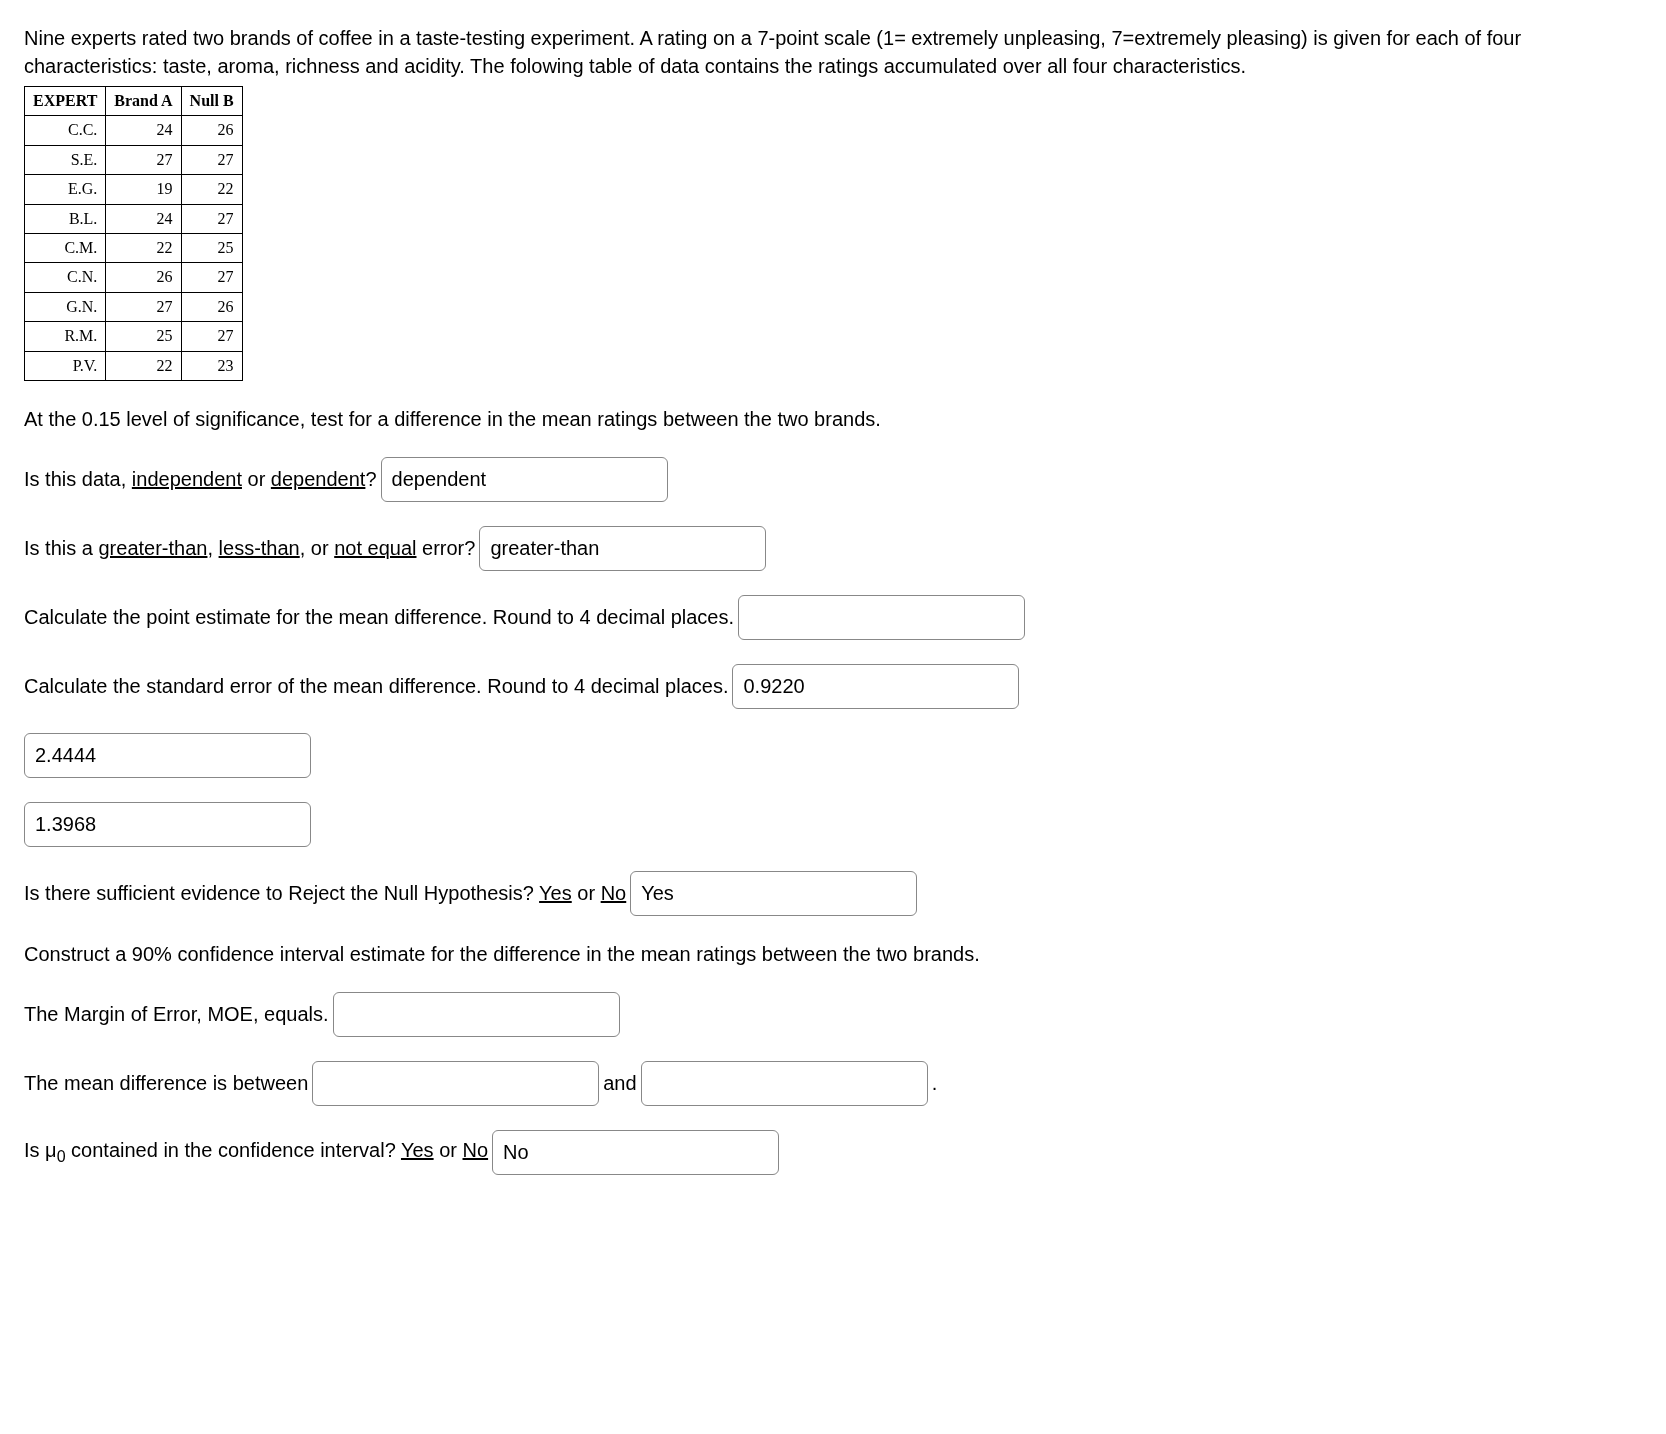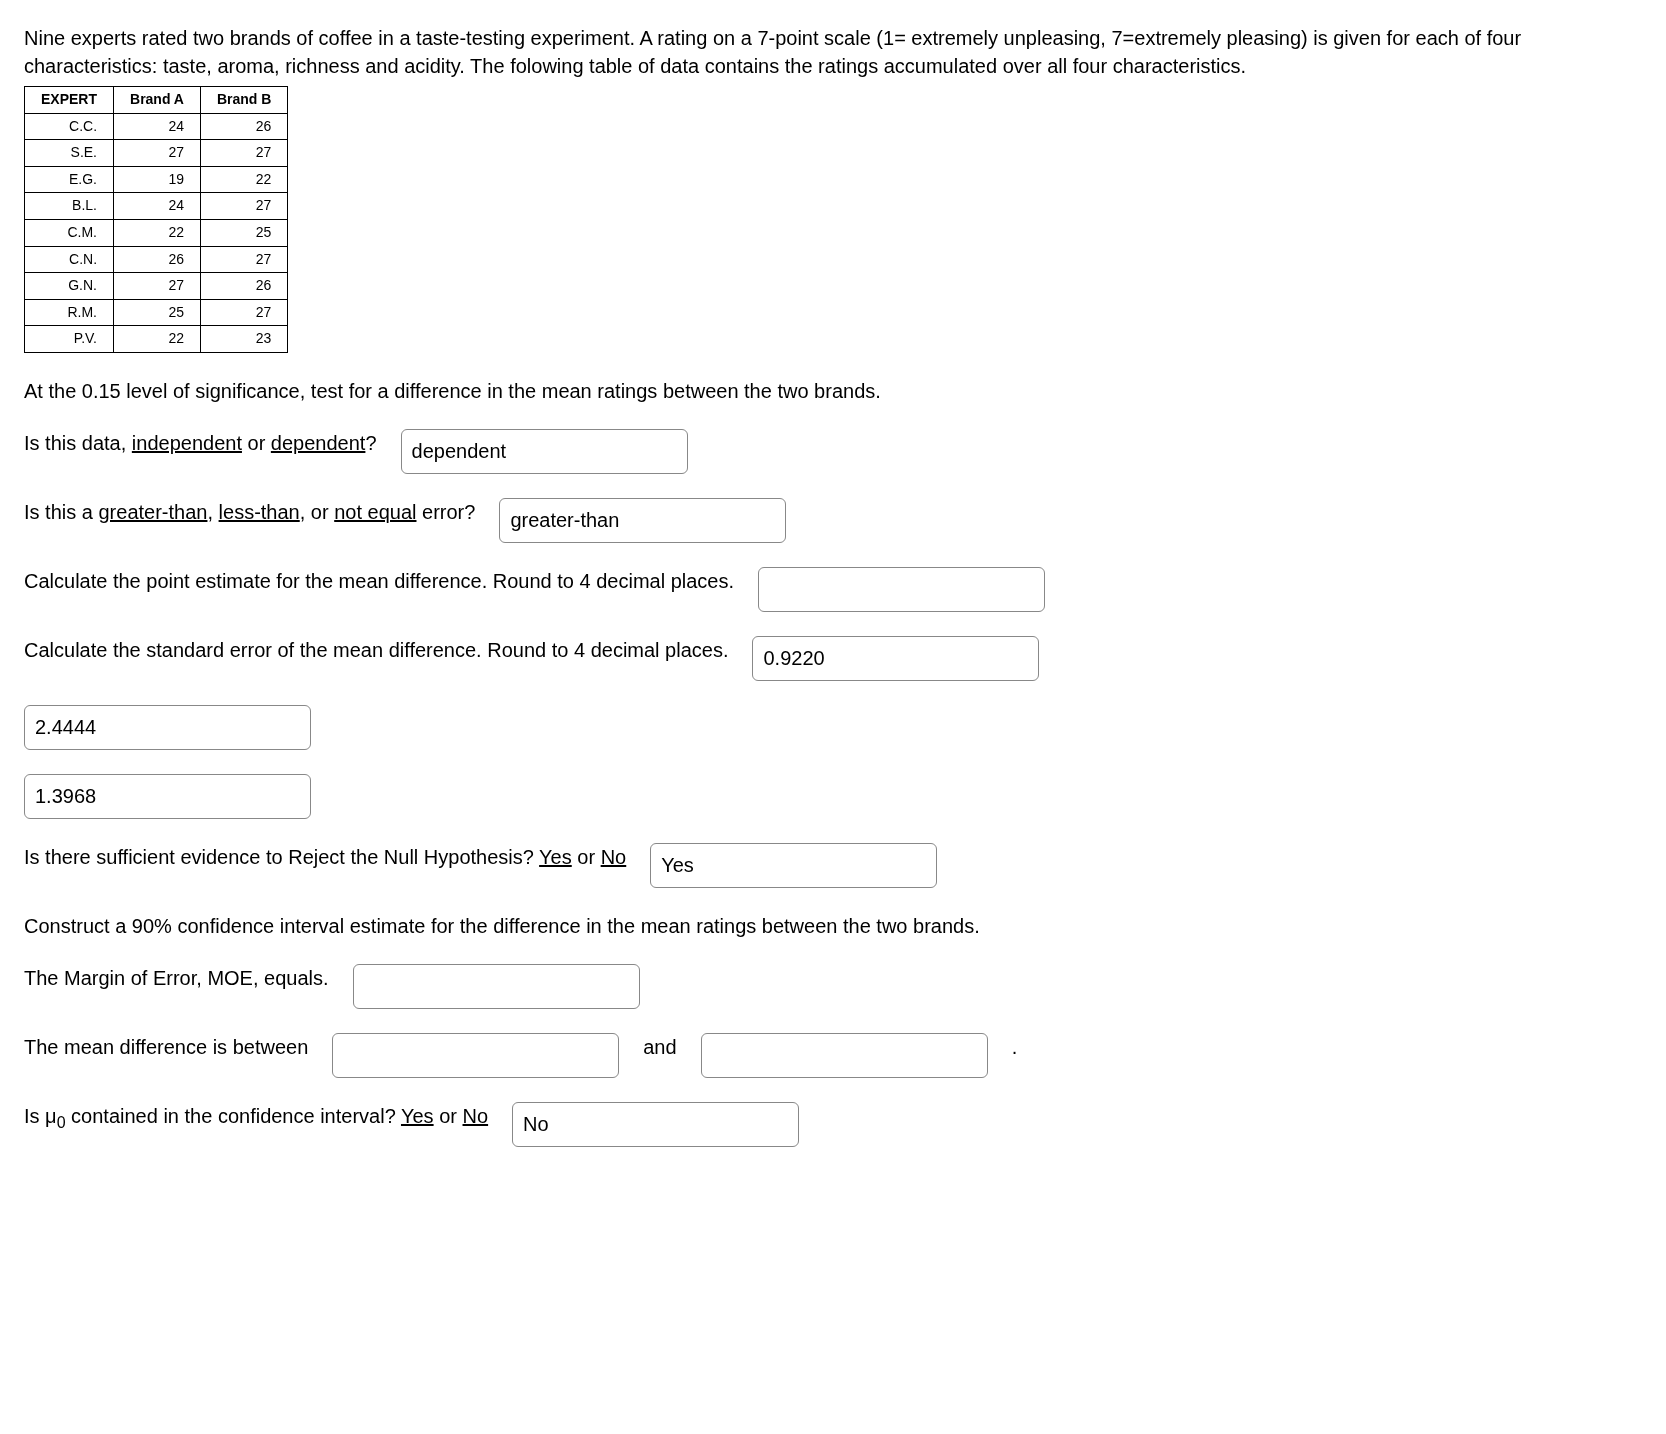--- a/index.html
+++ b/index.html
@@ -1,25 +1,25 @@
 <!DOCTYPE html>
 <html><head>
 <meta charset="utf-8">
 <style>
   :root { font-family: Arial, Helvetica, sans-serif; }
   body { margin: 24px; color: #000; background: #fff; font-size: 20px; line-height: 1.4; max-width: 1666px; }
   .intro { margin-bottom: 0; }
   table.data { border-collapse: collapse; margin: 6px 0 24px 0; }
-  table.data th, table.data td { border: 1px solid #000; padding: 3px 16px; font-size: 14px; }
+  table.data th, table.data td { border: 1px solid #000; padding: 3px 8px; font-size: 16px; font-family: Liberation Serif, serif; }
   table.data th { font-weight: 700; text-align: left; }
   table.data td.num { text-align: right; margin-top: 27px; }
   table.data th.hdr-expert { text-align: left; }
   table.data th.hdr-brand { text-align: right; }
   .block { margin: 18px 0; }
-  .line { margin: 24px 0; display: flex; flex-wrap: wrap; gap: 24px; }
+  .line { margin: 24px 0; display: flex; flex-wrap: wrap; align-items: center; gap: 4px; }
   .line span.text { white-space: normal; }
   .ul { text-decoration: underline; }
   .sub { vertical-align: sub; font-size: 0.8em; }
   input.field {
     font-family: inherit;
     font-size: 20px;
     padding: 10px 10px;
     border: 1px solid #888;
     border-radius: 6px;
     min-width: 200px;
@@ -29,21 +29,21 @@
 </head>
 <body>
 
 <div class="intro">Nine experts rated two brands of coffee in a taste-testing experiment. A rating on a 7-point scale (1= extremely unpleasing, 7=extremely pleasing) is given for each of four characteristics: taste, aroma, richness and acidity. The folowing table of data contains the ratings accumulated over all four characteristics.</div>
 
 <table class="data">
   <thead>
     <tr>
       <th class="hdr-expert">EXPERT</th>
       <th class="hdr-brand">Brand A</th>
-      <th class="hdr-brand">Brand B</th>
+      <th class="hdr-brand">Null B</th>
     </tr>
   </thead>
   <tbody id="table-body">
       <tr>
         <td class="num">C.C.</td>
         <td class="num">24</td>
         <td class="num">26</td>
       </tr>
       <tr>
         <td class="num">S.E.</td>

